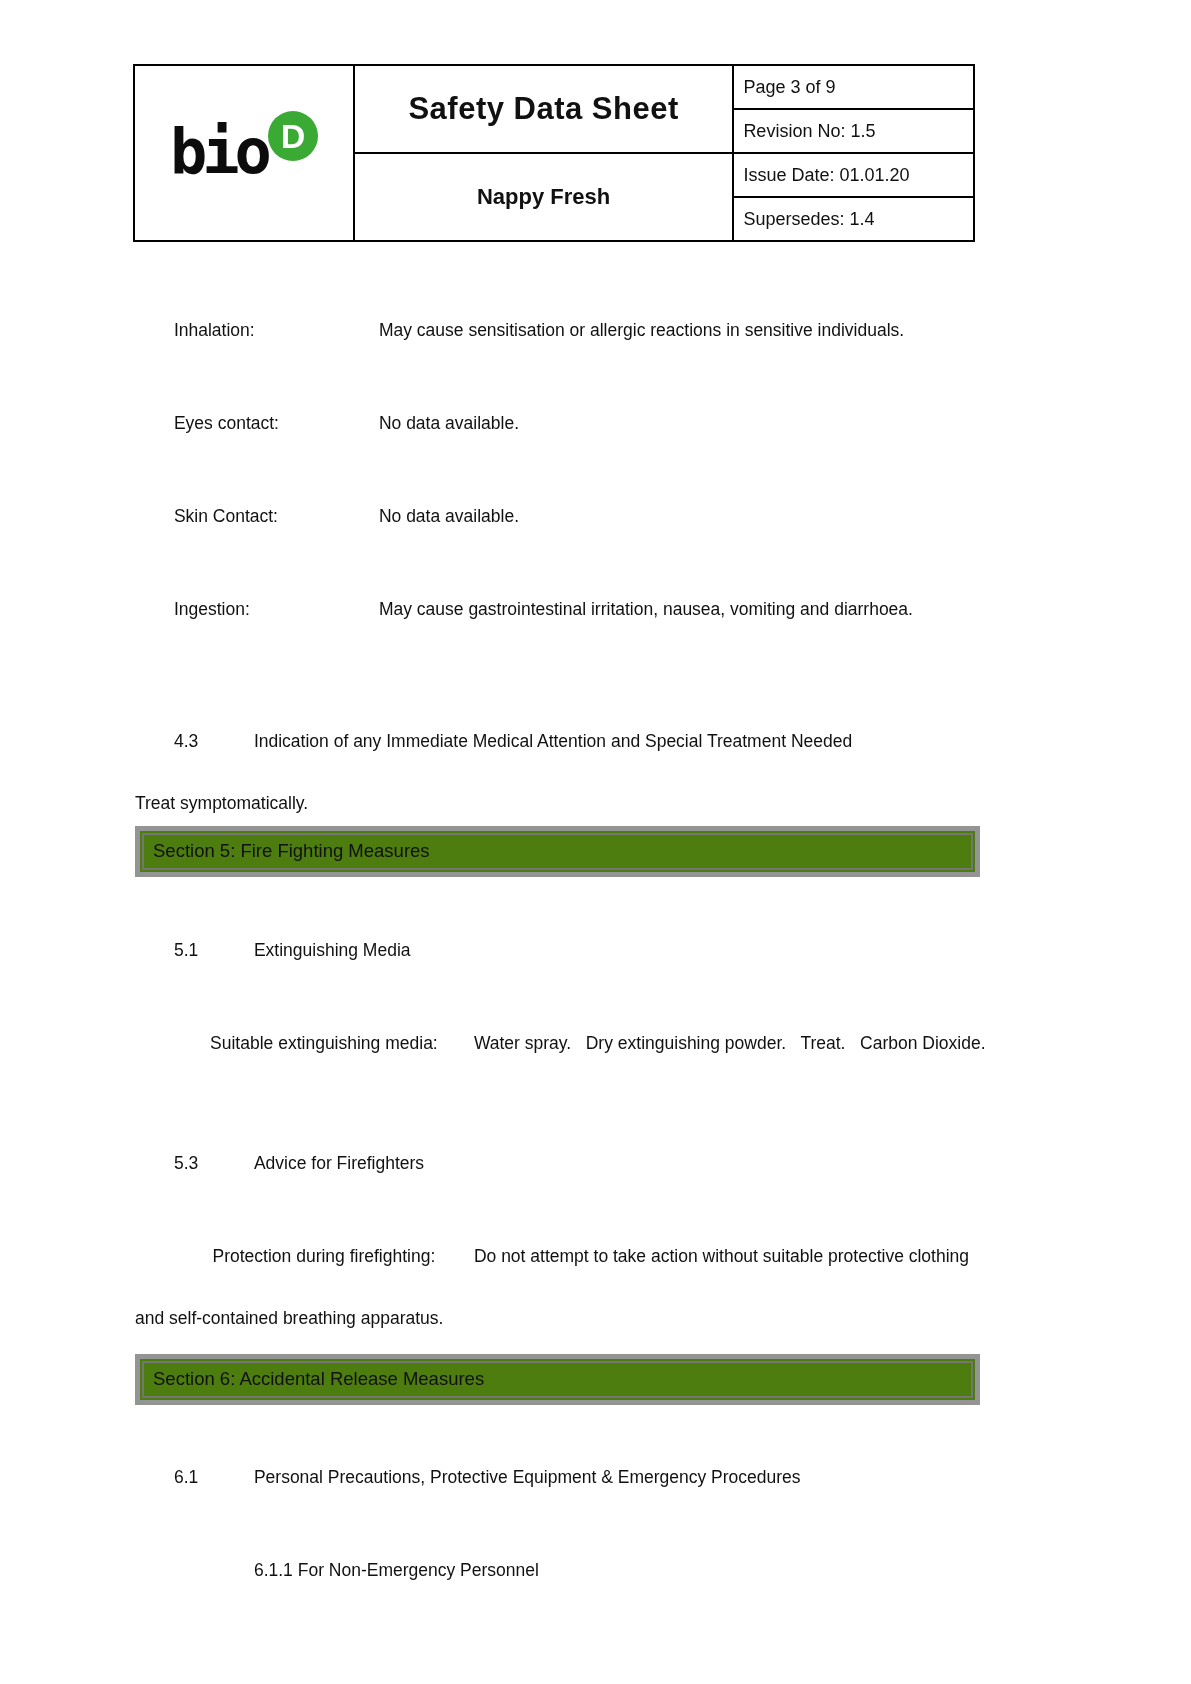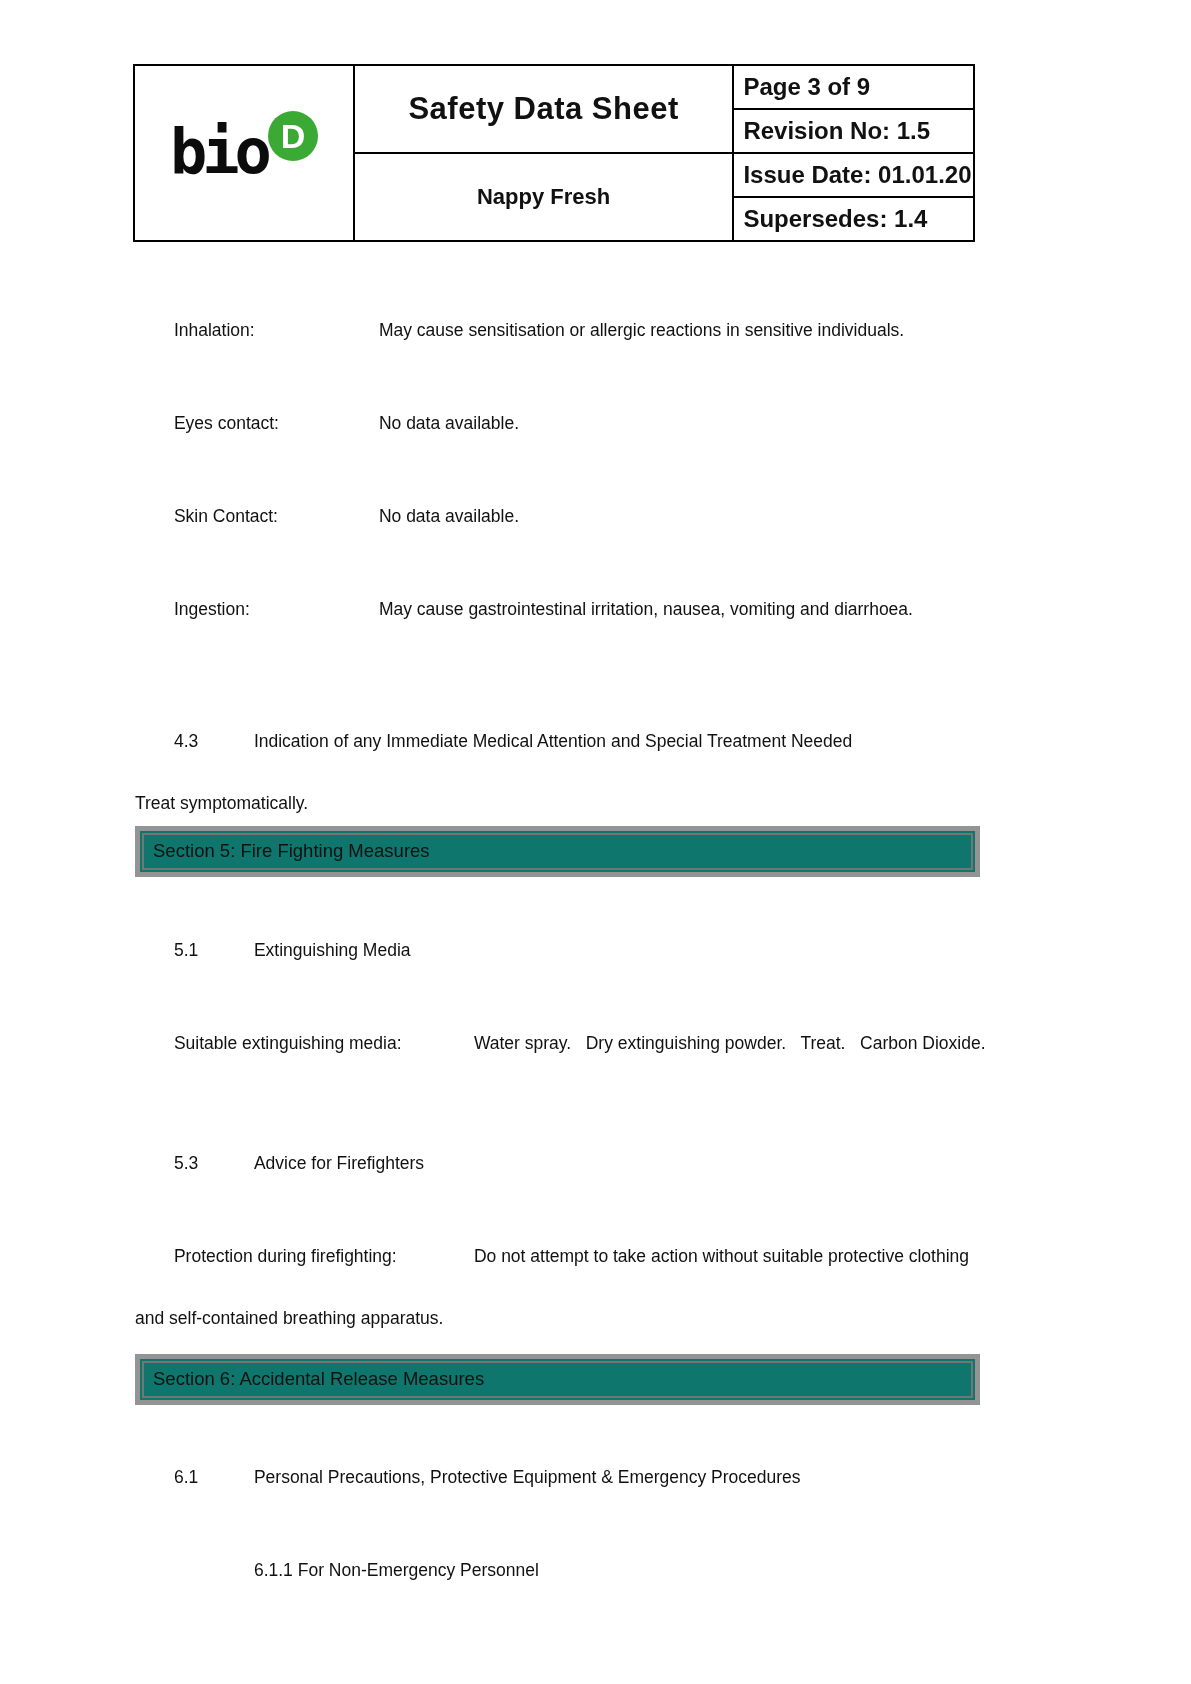--- a/index.html
+++ b/index.html
@@ -16,21 +16,21 @@
   
   table.hdr {
     border-collapse: collapse;
     margin: 64px 0 0 133px;
     width: 842px;
     table-layout: fixed;
   }
   table.hdr td { border: 2px solid #000; vertical-align: middle; }
   td.hdr-logo  { width: 201px; text-align: center; }
   td.hdr-title { width: 347px; text-align: center; }
-  td.hdr-meta  { width: 220px; height: 44px; padding: 1px 0 1px 9px; font-size: 24px; font-weight: bold; }
+  td.hdr-meta  { width: 220px; height: 44px; padding: 1px 0 1px 9px; font-size: 18px; }
   .sds-title   { font-size: 31px; font-weight: bold; letter-spacing: 0.5px; }
   .sds-product { font-size: 22px; font-weight: bold; }
 
   
   .logo { display: inline-block; white-space: nowrap; line-height: 1; padding: 8px 0 10px 0; }
   .logo-text {
     font-family: "DejaVu Sans Mono", monospace;
     font-weight: bold; font-size: 62px; letter-spacing: -5px; color: #0c0c0c;
   }
   .logo-badge {
@@ -38,29 +38,29 @@
     background: #3aaa35; color: #ffffff; text-align: center;
     font-family: "Liberation Sans", sans-serif;
     font-weight: bold; font-size: 34px; line-height: 50px;
     vertical-align: top; margin: -4px 0 0 1px; position: relative; top: -6px;
   }
 
   
   .content { margin-left: 135px; width: 845px; }
   .line { white-space: pre; line-height: 31px; }
   .lbl1 { display: inline-block; width: 205px; }
-  .lbl2 { display: inline-block; width: 300px; }
+  .lbl2 { display: inline-block; width: 300px; text-align: center; }
   .sub  { padding-left: 80px; }
   .hnum { display: inline-block; width: 80px; }
   .htitle { text-underline-offset: 4px; }
 
   .tox { margin-top: 42px; }
   .blk43 { margin-top: 39px; }
 
-  .bar { border: 5px solid #949494; background: #0f766e; padding: 2px; }
+  .bar { border: 5px solid #949494; background: #4d7c0f; padding: 2px; }
   .bar5 { margin-top: 7px; }
   .bar6 { margin-top: 20px; }
   .bar-inner { border: 2px solid #757575; padding: 3px 9px 5px 9px; font-size: 18.5px; line-height: 25px; }
 
   .blk51, .blk52, .blk53 { margin-top: 27px; }
   .blk6 { margin-top: 26px; }
 </style>
 </head>
 <body>
 

